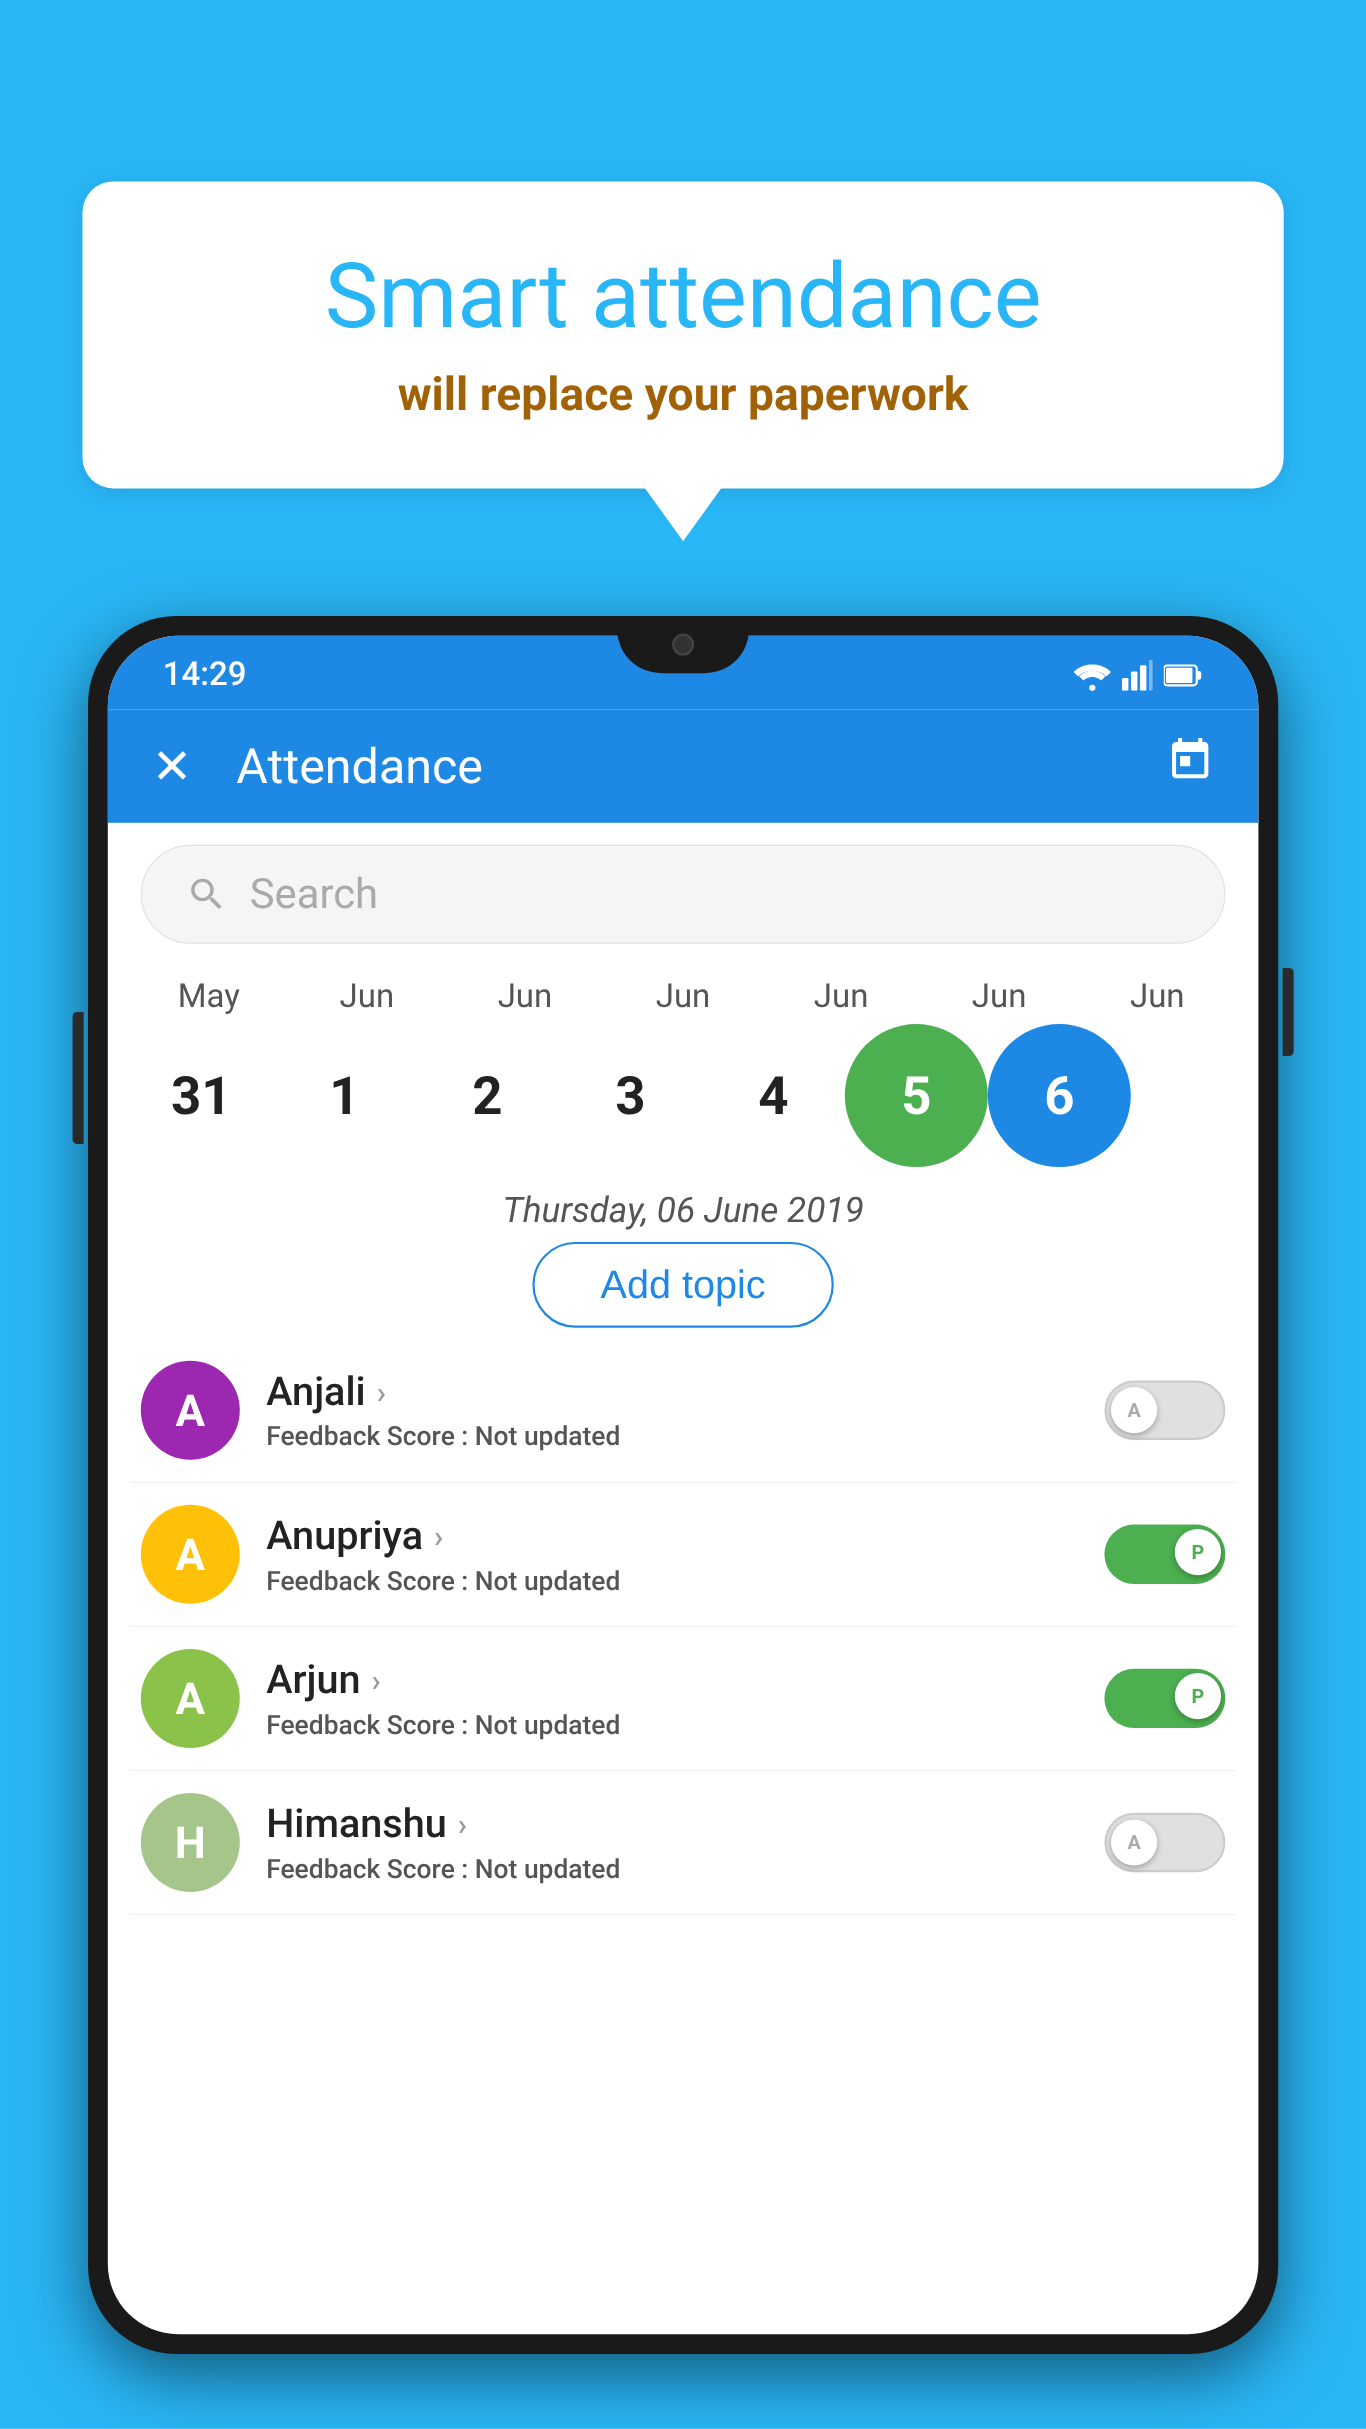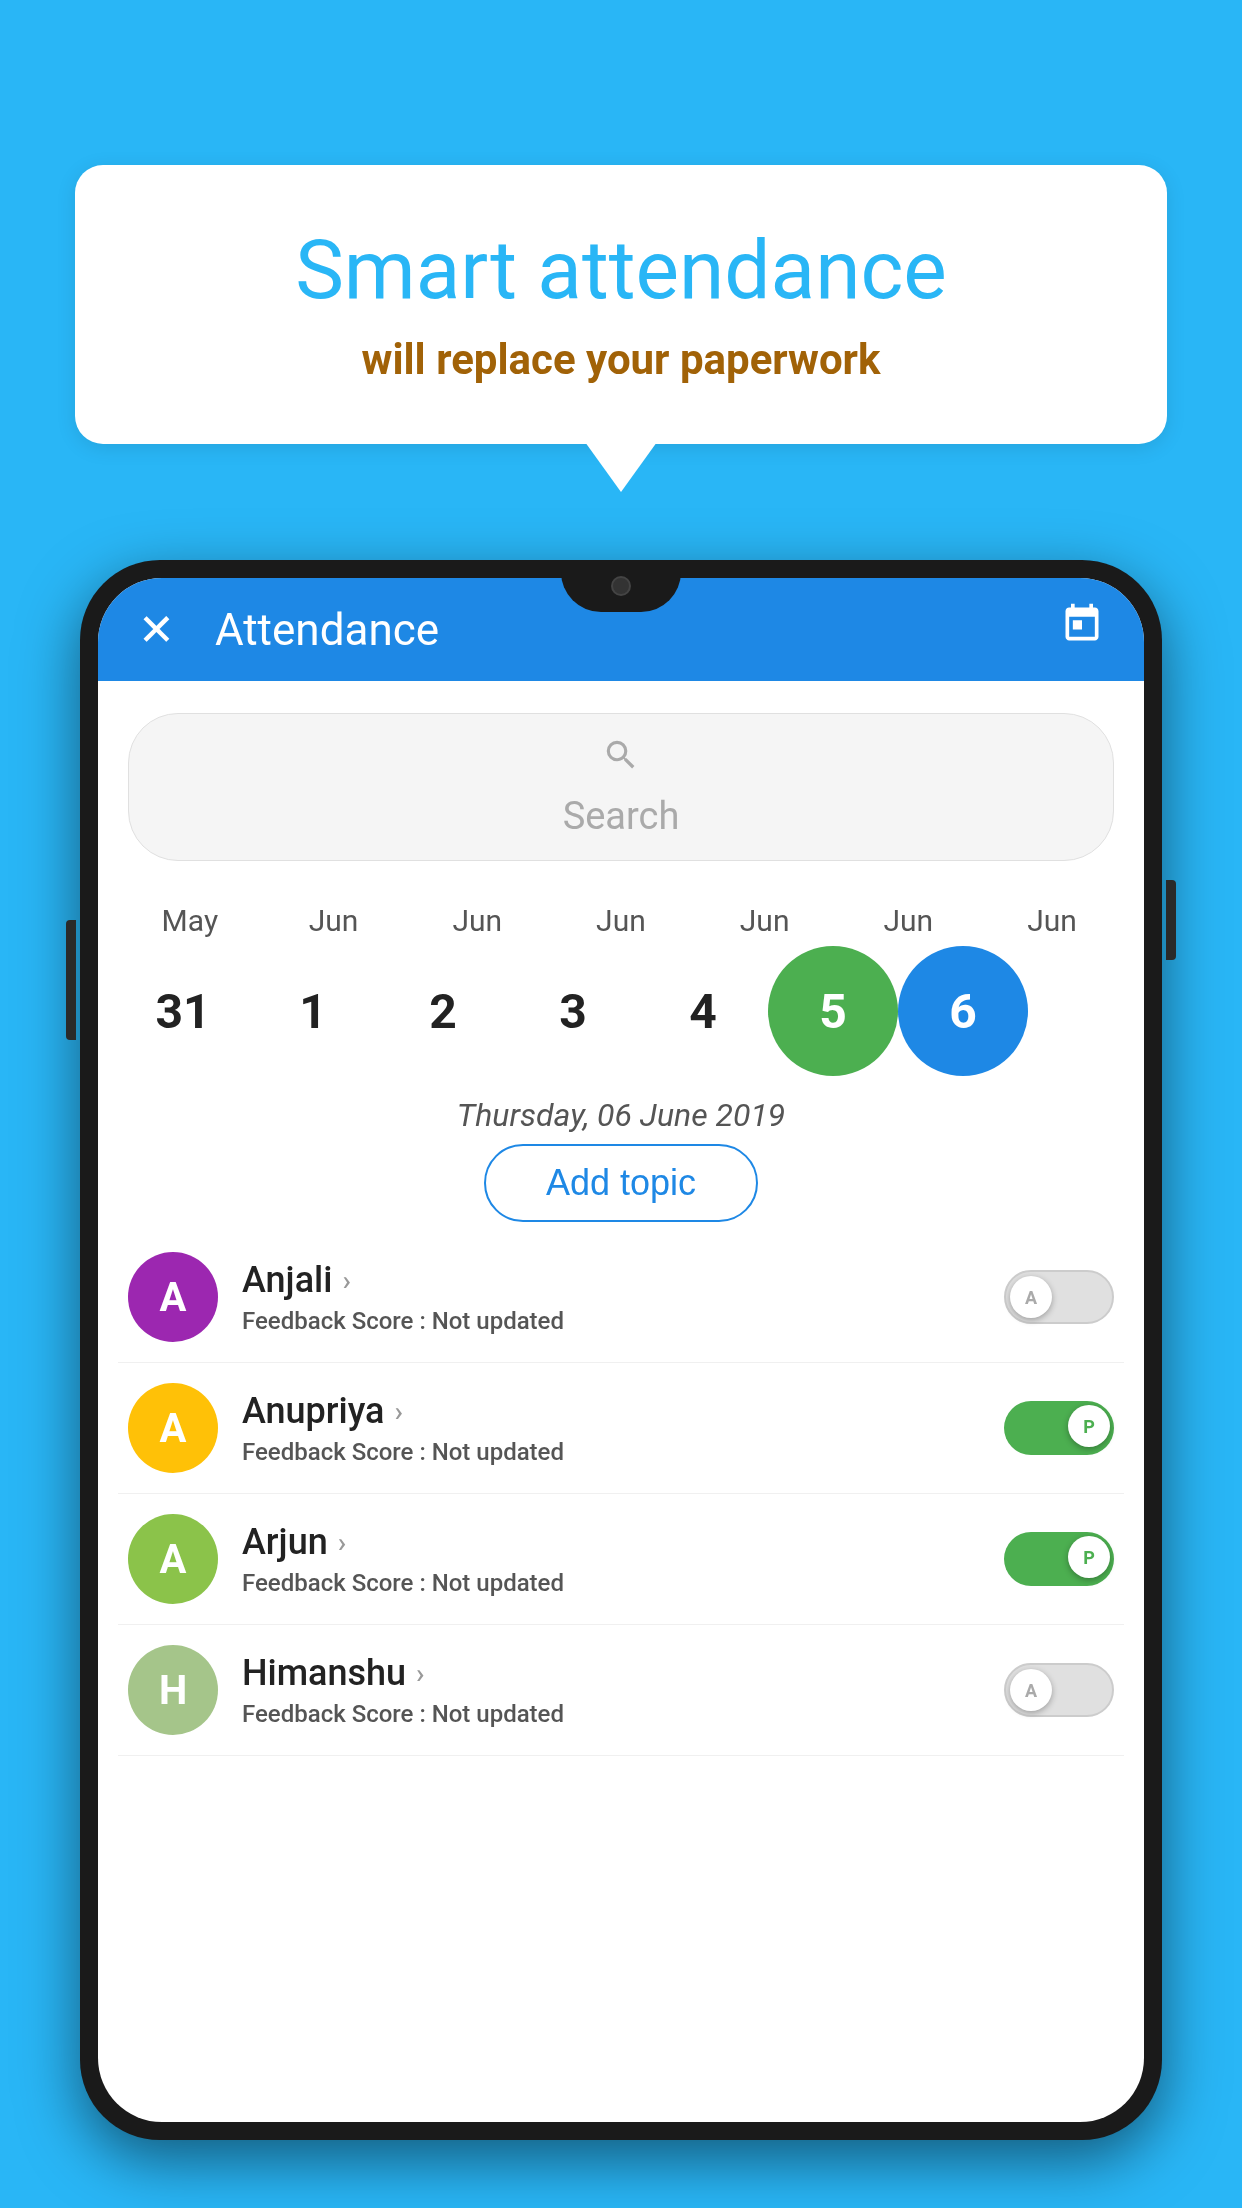--- a/index.html
+++ b/index.html
@@ -172,28 +172,27 @@
 
     .close-icon, .calendar-icon {
       color: white;
       font-size: 44px;
       cursor: pointer;
     }
 
     
     .search-bar {
       background: #f5f5f5;
-      margin: 32px 30px;
+      margin: 20px 30px;
       border-radius: 50px;
       padding: 22px 40px;
       display: flex;
       align-items: center;
       gap: 20px;
       border: 1px solid #e0e0e0;
-      flex-direction: column;
     }
 
     .search-text {
       font-size: 38px;
       color: #aaa;
       flex: 1;
     }
 
     
     .calendar-row {
@@ -415,20 +414,41 @@
 
 <div class="phone-container">
   <div class="phone-frame">
 
     <div class="notch">
       <div class="camera-dot"></div>
     </div>
 
     <div class="phone-screen">
 
+      <div class="status-bar">
+        <span class="status-time">14:29</span>
+        <div class="status-icons">
+          <svg width="34" height="28" viewBox="0 0 24 18">
+            <path d="M12 6C8.4 6 5.2 7.4 2.9 9.7L0 6.8C3.1 3.7 7.3 2 12 2s8.9 1.7 12 4.8l-2.9 2.9C18.8 7.4 15.6 6 12 6z"></path>
+            <path d="M12 10c-2.2 0-4.2.9-5.7 2.3L3.5 9.5C5.7 7.3 8.7 6 12 6s6.3 1.3 8.5 3.5l-2.8 2.8C16.2 10.9 14.2 10 12 10z"></path>
+            <circle cx="12" cy="17" r="2"></circle>
+          </svg>
+          <svg width="28" height="28" viewBox="0 0 24 24">
+            <rect x="0" y="14" width="5" height="10" rx="1"></rect>
+            <rect x="7" y="9" width="5" height="15" rx="1"></rect>
+            <rect x="14" y="4" width="5" height="20" rx="1"></rect>
+            <rect x="21" y="0" width="3" height="24" rx="1" opacity="0.4"></rect>
+          </svg>
+          <svg width="36" height="22" viewBox="0 0 36 22">
+            <rect x="0" y="2" width="30" height="18" rx="3" stroke="white" stroke-width="2" fill="none"></rect>
+            <rect x="30" y="7" width="4" height="8" rx="2" fill="white"></rect>
+            <rect x="2" y="4" width="24" height="14" rx="1" fill="white"></rect>
+          </svg>
+        </div>
+      </div>
 
       <div class="app-bar">
         <span class="close-icon">✕</span>
         <span class="app-bar-title">Attendance</span>
         <span class="calendar-icon">
           <svg width="44" height="44" viewBox="0 0 24 24" fill="white">
             <path d="M19 3h-1V1h-2v2H8V1H6v2H5c-1.1 0-2 .9-2 2v14c0 1.1.9 2 2 2h14c1.1 0 2-.9 2-2V5c0-1.1-.9-2-2-2zm0 16H5V8h14v11zM7 10h5v5H7z"></path>
           </svg>
         </span>
       </div>

